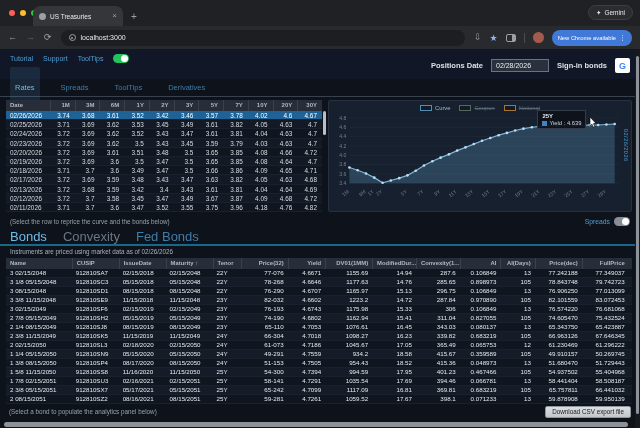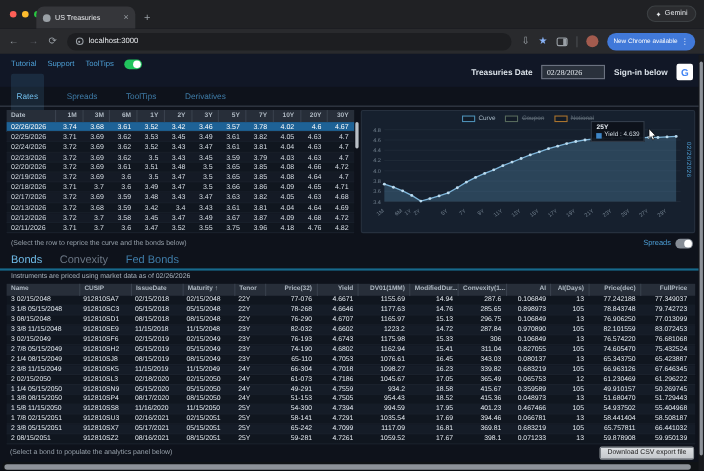--- a/index.html
+++ b/index.html
@@ -43,30 +43,30 @@
   .app-title { font-size:11px; font-weight:bold; color:#f2f5f8; line-height:13px; }
   .app-links { display:flex; gap:10px; align-items:center; margin-top:2px; }
   .app-link { font-size:7px; color:#4d9fd6; }
   .toggle { width:16px; height:8.5px; border-radius:5px; position:relative; display:inline-block; }
   .toggle .knob { position:absolute; top:0.8px; width:7px; height:7px; border-radius:50%; background:#fff; }
   .tg-on { background:#21c45d; } .tg-on .knob { right:1px; }
   .tg-grey { background:#868d96; } .tg-grey .knob { right:1px; }
   .hdr-right { display:flex; align-items:center; gap:8px; }
   .val-label, .signin-label { font-size:7.5px; font-weight:bold; color:#dbe2e9; }
   .date-input { width:58px; height:13px; background:#2a313c; border:1px solid #6b7280; color:#e8edf2;
-                font-size:7px; padding:0 4px; font-family:Liberation Serif, serif; }
+                font-size:7px; padding:0 4px; font-family:Liberation Sans, sans-serif; }
   .gbtn { width:15px; height:15px; background:#fff; border-radius:2px; display:flex; align-items:center;
           justify-content:center; font-size:9px; font-weight:bold; color:#4285F4; }
 
   
   .main-tabs { height:18px; display:flex; align-items:center; gap:16px; padding:0 10px; border-bottom:1px solid #39414d; }
   .mtab { font-size:7.5px; color:#3f7ca8; padding:16px 5px; }
   .mtab.active { color:#6fbbe8; background:rgba(93,176,232,0.13); border-radius:2px; }
   .bottom-tabs { height:18px; display:flex; align-items:center; gap:16px; padding:0 10px; border-bottom:2px solid #17698c; }
-  .btab { font-size:10px; color:#3f7ca8; }
+  .btab { font-size:13px; color:#3f7ca8; }
   .btab.active { color:#6fbbe8; }
   .btab.grey { color:#6b7684; }
 
   
   .top-section { height:118px; display:flex; gap:6px; padding:3px 8px 3px 6px; }
   .rates-panel { width:316px; position:relative; }
   .rt-head, .rt-row { display:grid; grid-template-columns:44px repeat(11,1fr); }
   .rt-head { height:11px; background:#272e39; }
   .rt-head .c { font-size:6px; font-weight:bold; color:#aeb8c2; line-height:11px; padding-right:5px; text-align:right;
                 border-left:1px solid #39414d; overflow:hidden; }
@@ -173,23 +173,23 @@
       <div class="app-links">
         <span class="app-link">Tutorial</span>
         <span class="app-link">Support</span>
         <span class="app-link">ToolTips</span>
         <span class="toggle tg-on">
             <span class="knob"></span>
           </span>
       </div>
     </div>
     <div class="hdr-right">
-      <span class="val-label">Treasuries Date</span>
+      <span class="val-label">Positions Date</span>
       <input class="date-input" value="02/28/2026" style="">
-      <span class="signin-label">Sign-in below</span>
+      <span class="signin-label">Sign-in bonds</span>
       <span class="gbtn">G</span>
     </div>
   </div>
 
   <div class="main-tabs" id="main-tabs">
       <span class="mtab active">Rates</span>
       <span class="mtab">Spreads</span>
       <span class="mtab">ToolTips</span>
       <span class="mtab">Derivatives</span>
     </div>

